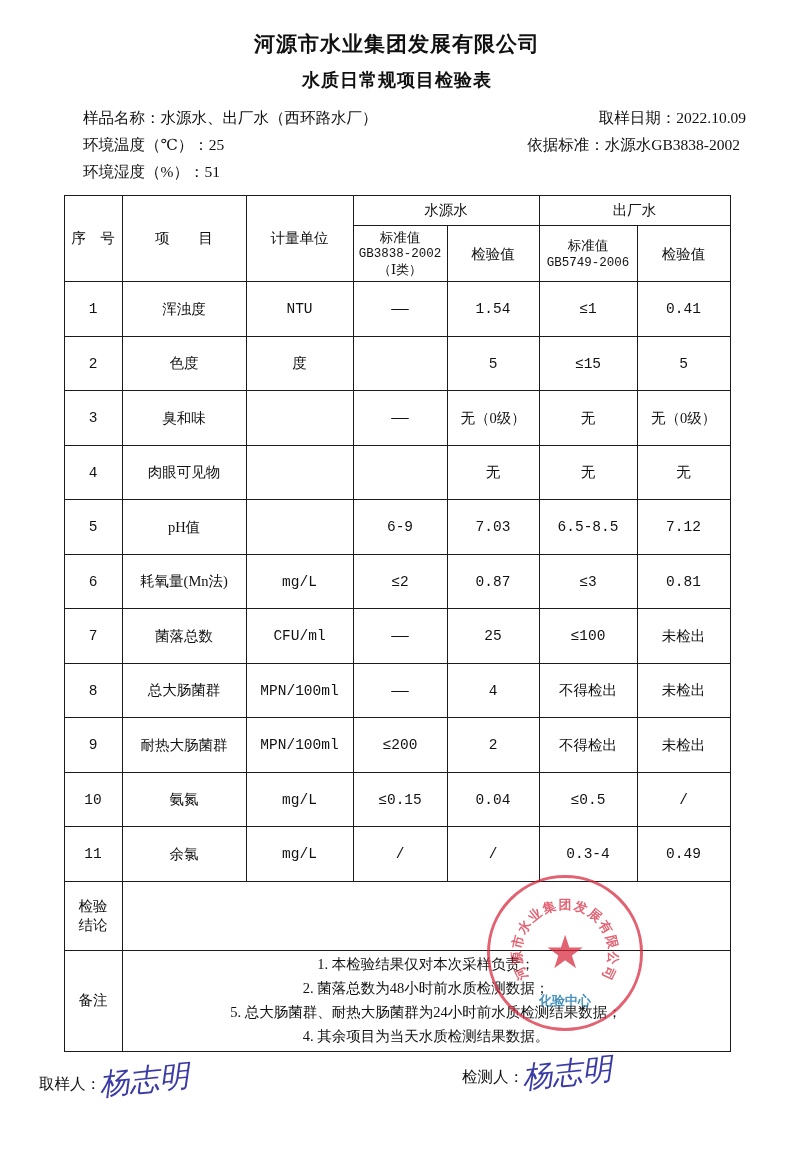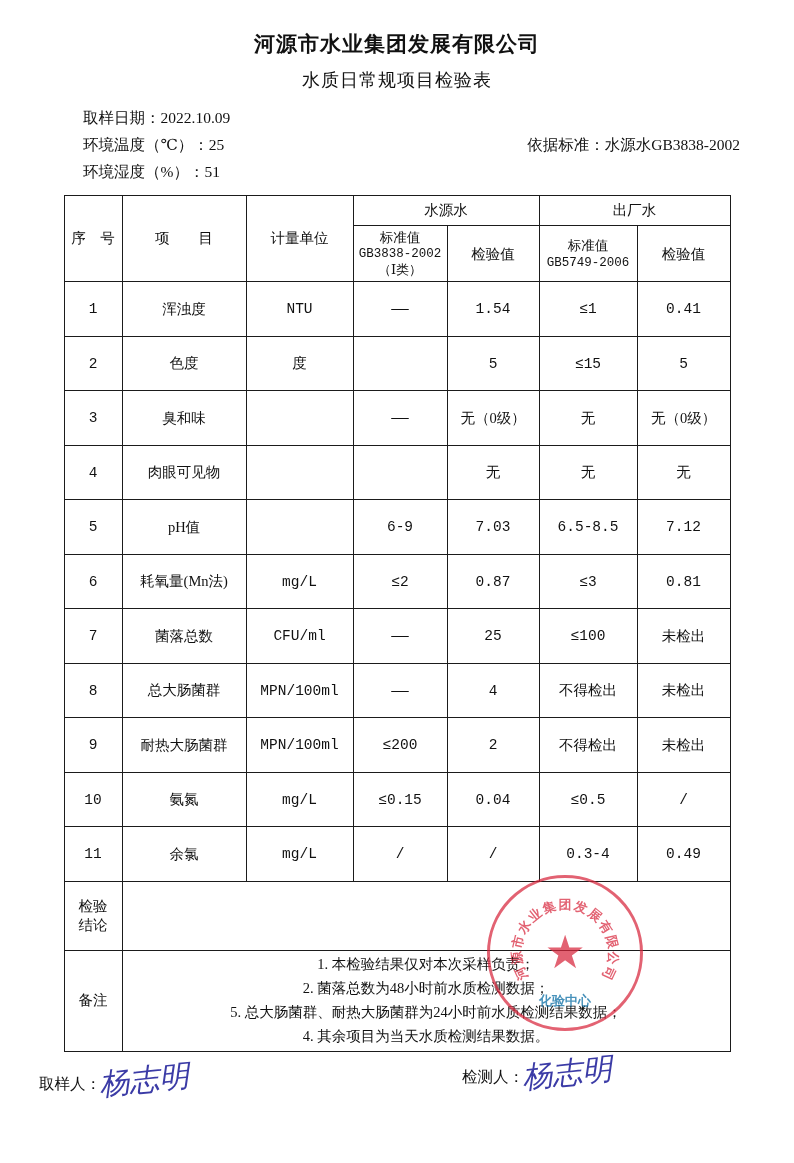--- a/index.html
+++ b/index.html
@@ -25,21 +25,21 @@
   .title {
     text-align: center;
     font-size: 21px;
     font-weight: bold;
     letter-spacing: 1px;
     margin-top: 30px;
   }
   .subtitle {
     text-align: center;
     font-size: 18px;
-    font-weight: normal;
+    font-weight: bold;
     letter-spacing: 1px;
     margin-top: 10px;
   }
   .meta {
     margin: 12px 48px 0 83px;
     font-size: 15.5px;
     line-height: 1.75;
   }
   .meta-row {
     display: flex;
@@ -205,20 +205,21 @@
 </head>
 <body>
 
 <div class="page">
 
   <div class="title">河源市水业集团发展有限公司</div>
   <div class="subtitle">水质日常规项目检验表</div>
 
   <div class="meta">
     <div class="meta-row r1">
+      <span class="meta-left">样品名称：水源水、出厂水（西环路水厂）</span>
       <span class="meta-right">取样日期：2022.10.09</span>
     </div>
     <div class="meta-row r2">
       <span class="meta-left">环境温度（℃）：25</span>
       <span class="meta-right pad">依据标准：水源水GB3838-2002</span>
     </div>
     <div class="meta-row r3">
       <span class="meta-left">环境湿度（%）：51</span>
     </div>
   </div>

